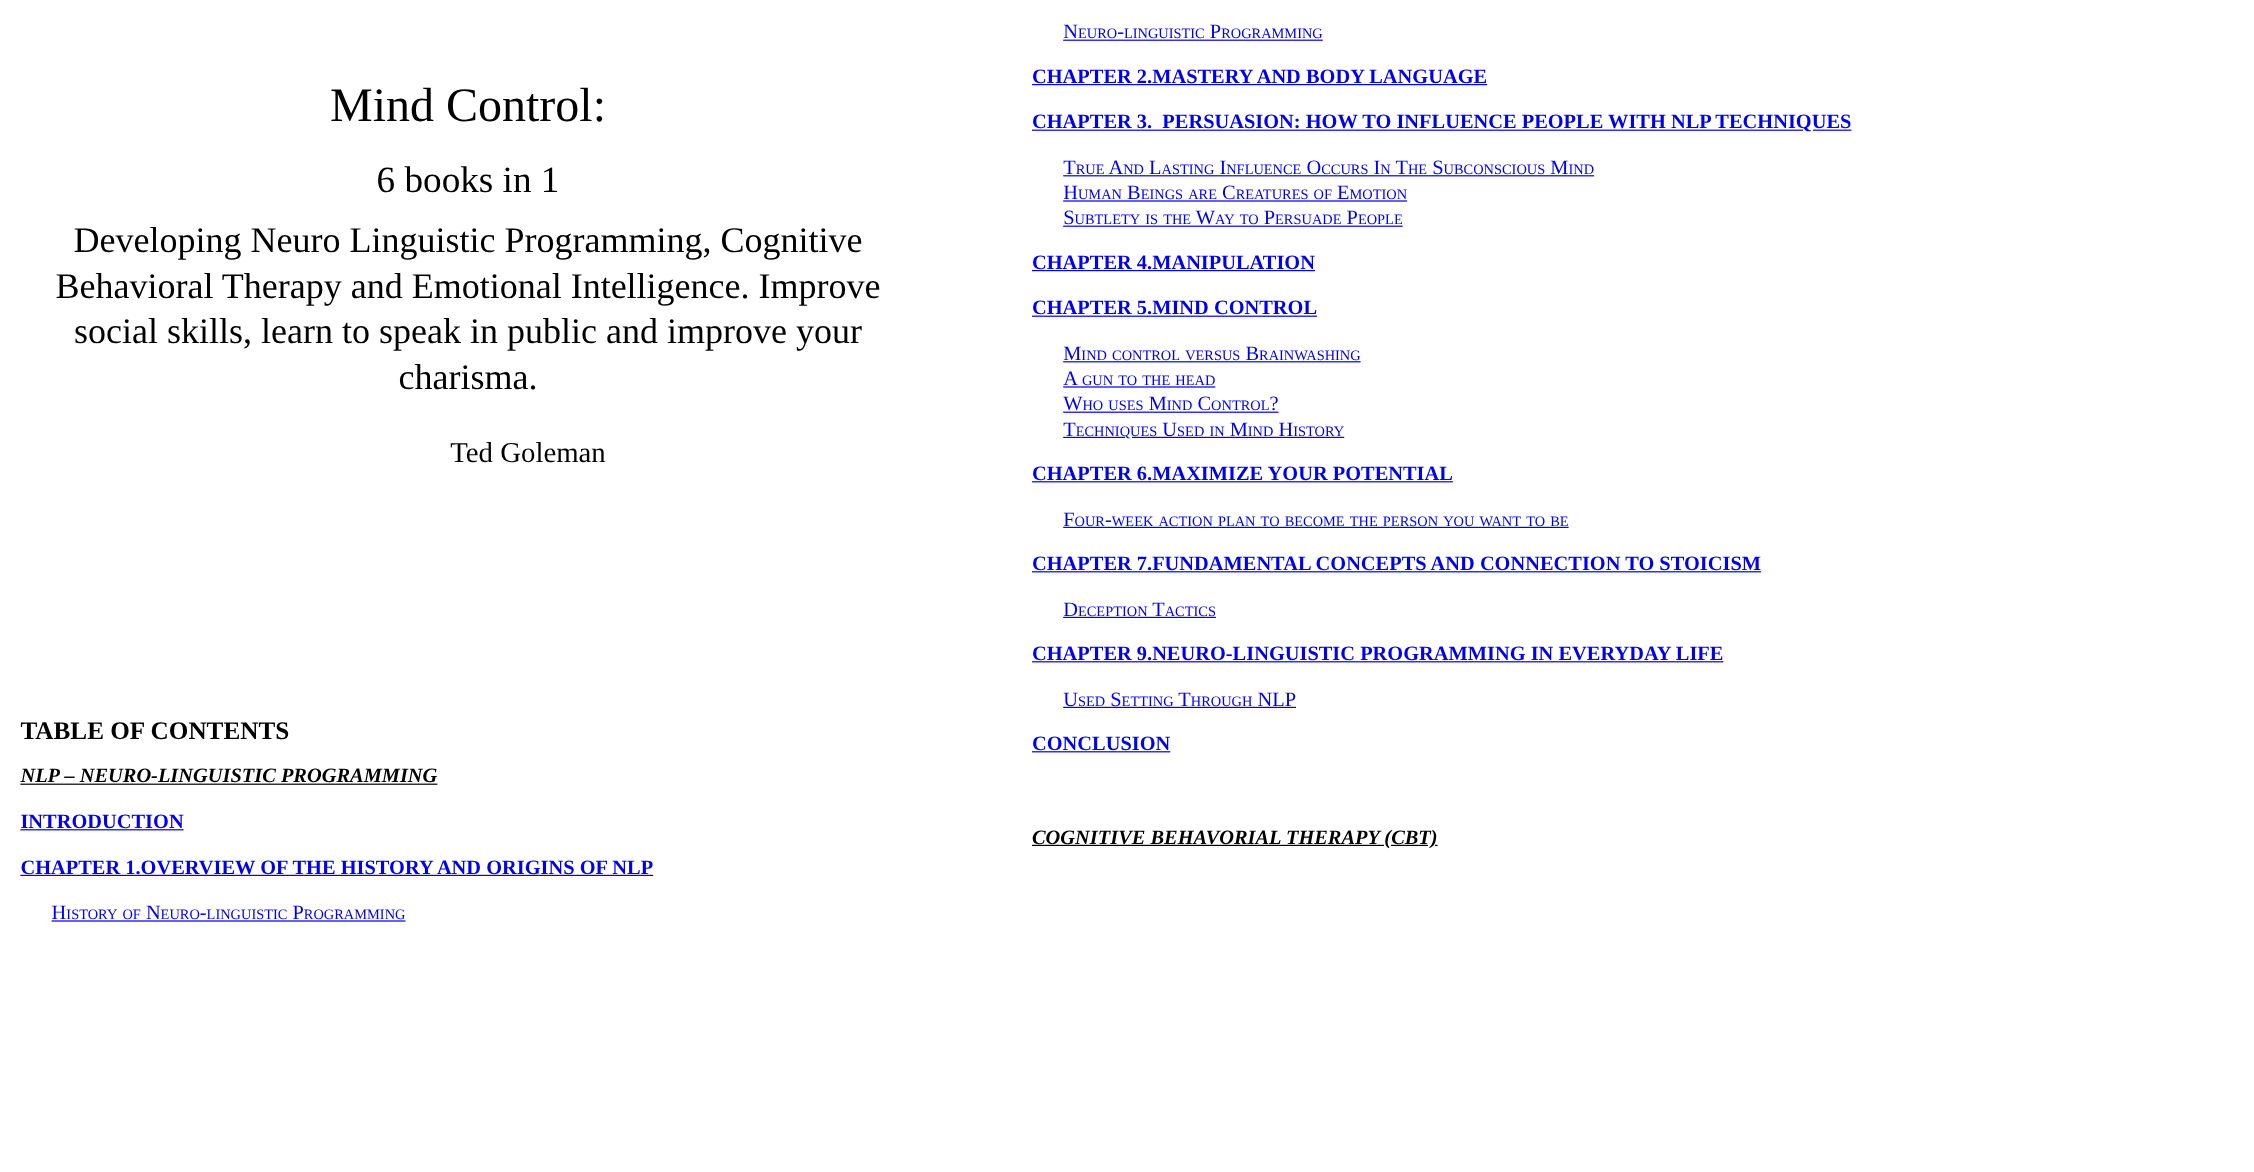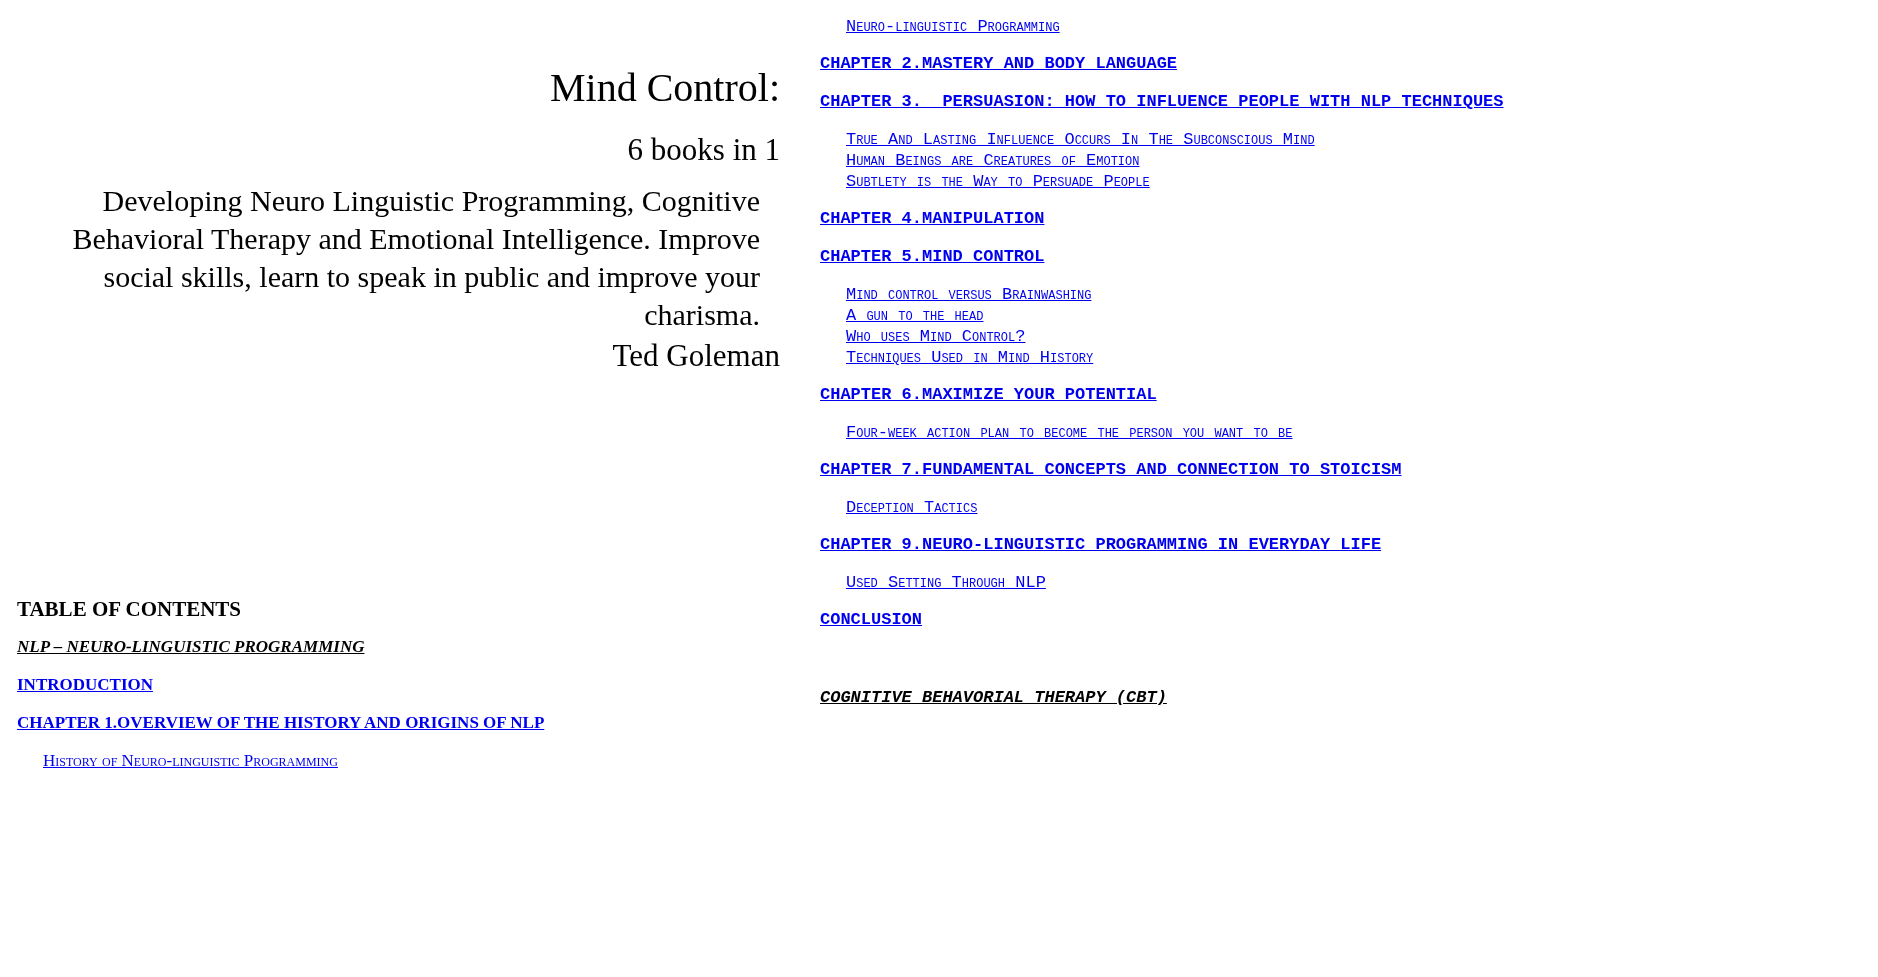--- a/index.html
+++ b/index.html
@@ -14,44 +14,43 @@
     background: var(--background);
     color: var(--text);
     font-family: "Liberation Serif", "DejaVu Serif", serif;
     overflow: hidden;
   }
   .page-left {
     position: absolute; left: 0; top: 0;
     width: 780px; height: 977px;
   }
   .page-right {
-    position: absolute; left: 820px; top: 16px;
+    position: absolute; left: 860px; top: 16px;
     width: 750px;
-    font-family: Liberation Mono, monospace;
   }
   
   .cover {
     position: absolute; top: 64px; left: 0; right: 0;
-    text-align: right;
+    text-align: center;
   }
   .book-title {
     font-size: 40px; line-height: 48px;
     font-weight: normal; margin: 0;
   }
   .book-edition {
     font-size: 31px; line-height: 40px;
     margin: 18px 0 0;
   }
   .book-subtitle {
     font-size: 30px; line-height: 38px;
     width: 740px; margin: 12px auto 0;
   }
   .book-author {
-    font-size: 31px; line-height: 40px;
-    margin: 2px 0 0; padding-left: 100px;
+    font-size: 24px; line-height: 40px;
+    margin: 24px 0 0; padding-left: 100px;
   }
   
   .toc-left {
     position: absolute; left: 17px; top: 598px; width: 745px;
   }
   .toc-heading {
     font-size: 21px; line-height: 22px; font-weight: bold;
     margin: 0 0 16px 0;
   }
   .toc-entry {

